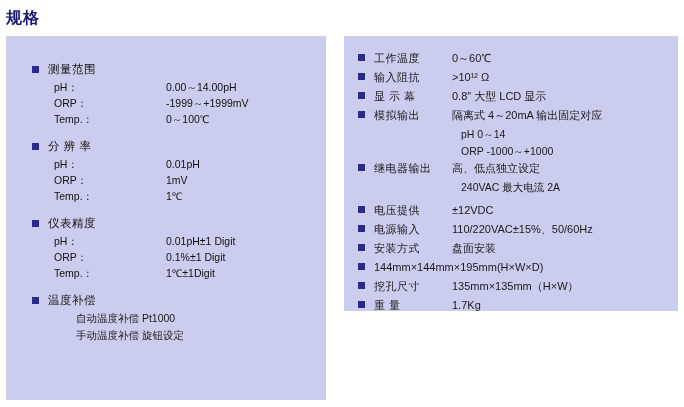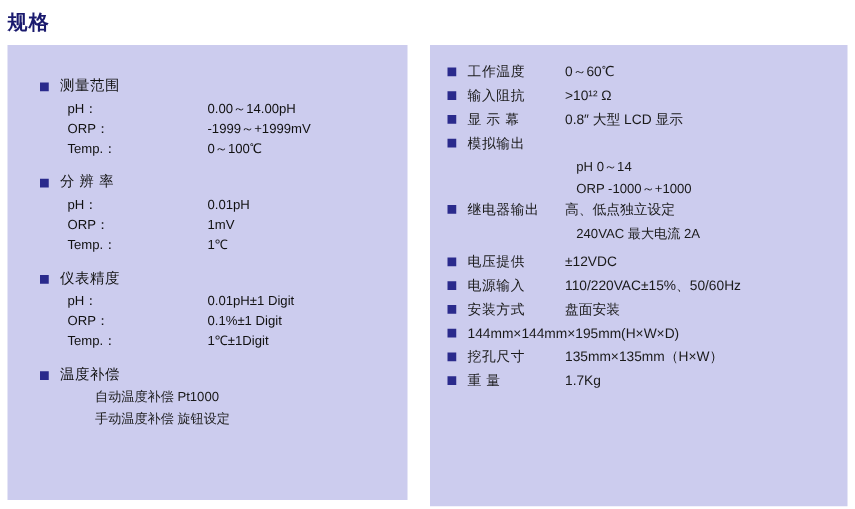--- a/index.html
+++ b/index.html
@@ -32,21 +32,21 @@
   #panel-left {
     left: 6px;
     top: 36px;
     width: 320px;
     height: 364px;
   }
   #panel-right {
     left: 344px;
     top: 36px;
     width: 334px;
-    height: 369px;
+    height: 275px;
   }
   .group {
     position: relative;
     margin: 12px;
     padding: 0;
   }
   .grouphead {
     display: flex;
     align-items: flex-start;
     font-size: 11.5px;
@@ -226,20 +226,21 @@
 
     <div class="r">
       <span class="bullet"></span>
       <span class="label">显 示 幕</span>
       <span class="value">0.8″ 大型 LCD 显示</span>
     </div>
 
     <div class="r">
       <span class="bullet"></span>
       <span class="label">模拟输出</span>
+      <span class="value">隔离式 4～20mA 输出固定对应</span>
     </div>
     <div class="sub">pH  0～14</div>
     <div class="sub">ORP -1000～+1000</div>
 
     <div class="r">
       <span class="bullet"></span>
       <span class="label">继电器输出</span>
       <span class="value">高、低点独立设定</span>
     </div>
     <div class="sub">240VAC 最大电流 2A</div>

